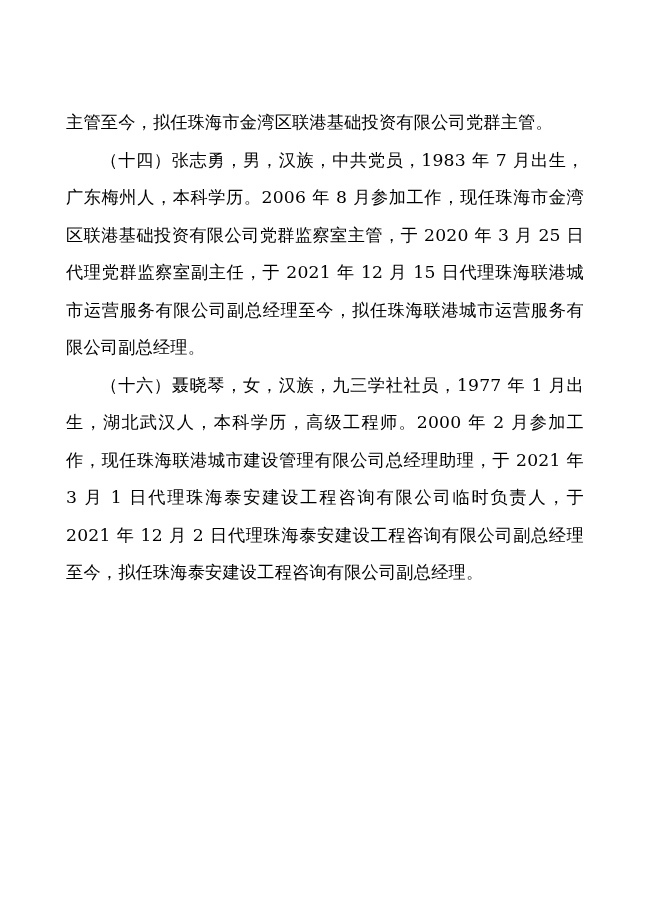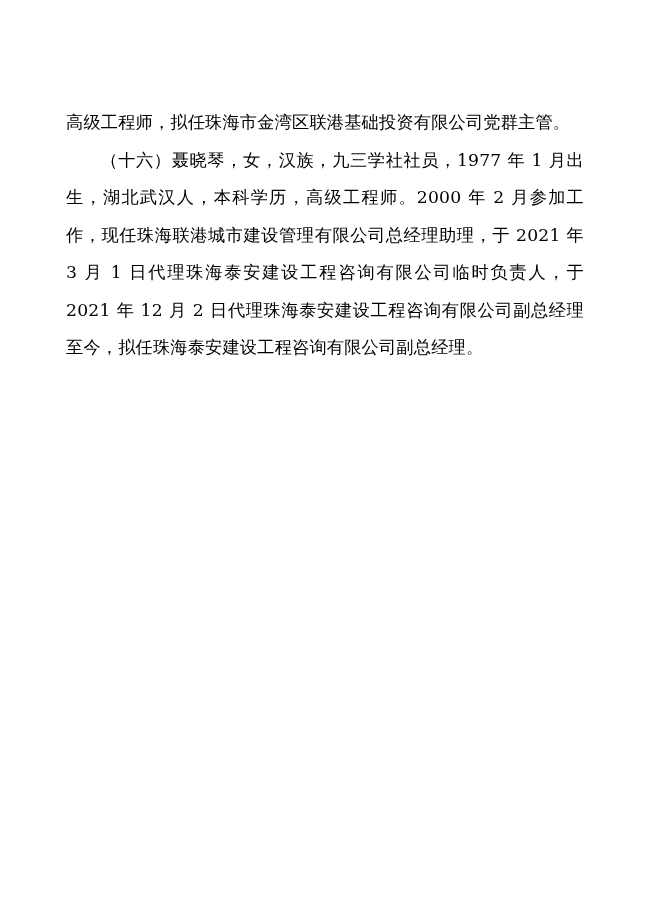--- a/index.html
+++ b/index.html
@@ -37,16 +37,17 @@
   }
   .para.cont {
     text-indent: 0;
   }
 </style>
 </head>
 <body>
 
 <div class="page">
   <div class="doc-body">
-    <p class="para cont">高级工程师，拟任珠海市金湾区联港基础投资有限公司党群主管。</p>
+    <p class="para cont">主管至今，拟任珠海市金湾区联港基础投资有限公司党群主管。</p>
+    <p class="para">（十四）张志勇，男，汉族，中共党员，1983 年 7 月出生，广东梅州人，本科学历。2006 年 8 月参加工作，现任珠海市金湾区联港基础投资有限公司党群监察室主管，于 2020 年 3 月 25 日代理党群监察室副主任，于 2021 年 12 月 15 日代理珠海联港城市运营服务有限公司副总经理至今，拟任珠海联港城市运营服务有限公司副总经理。</p>
     <p class="para">（十六）聂晓琴，女，汉族，九三学社社员，1977 年 1 月出生，湖北武汉人，本科学历，高级工程师。2000 年 2 月参加工作，现任珠海联港城市建设管理有限公司总经理助理，于 2021 年 3 月 1 日代理珠海泰安建设工程咨询有限公司临时负责人，于 2021 年 12 月 2 日代理珠海泰安建设工程咨询有限公司副总经理至今，拟任珠海泰安建设工程咨询有限公司副总经理。</p>
   </div>
 </div>
 
 </body></html>

